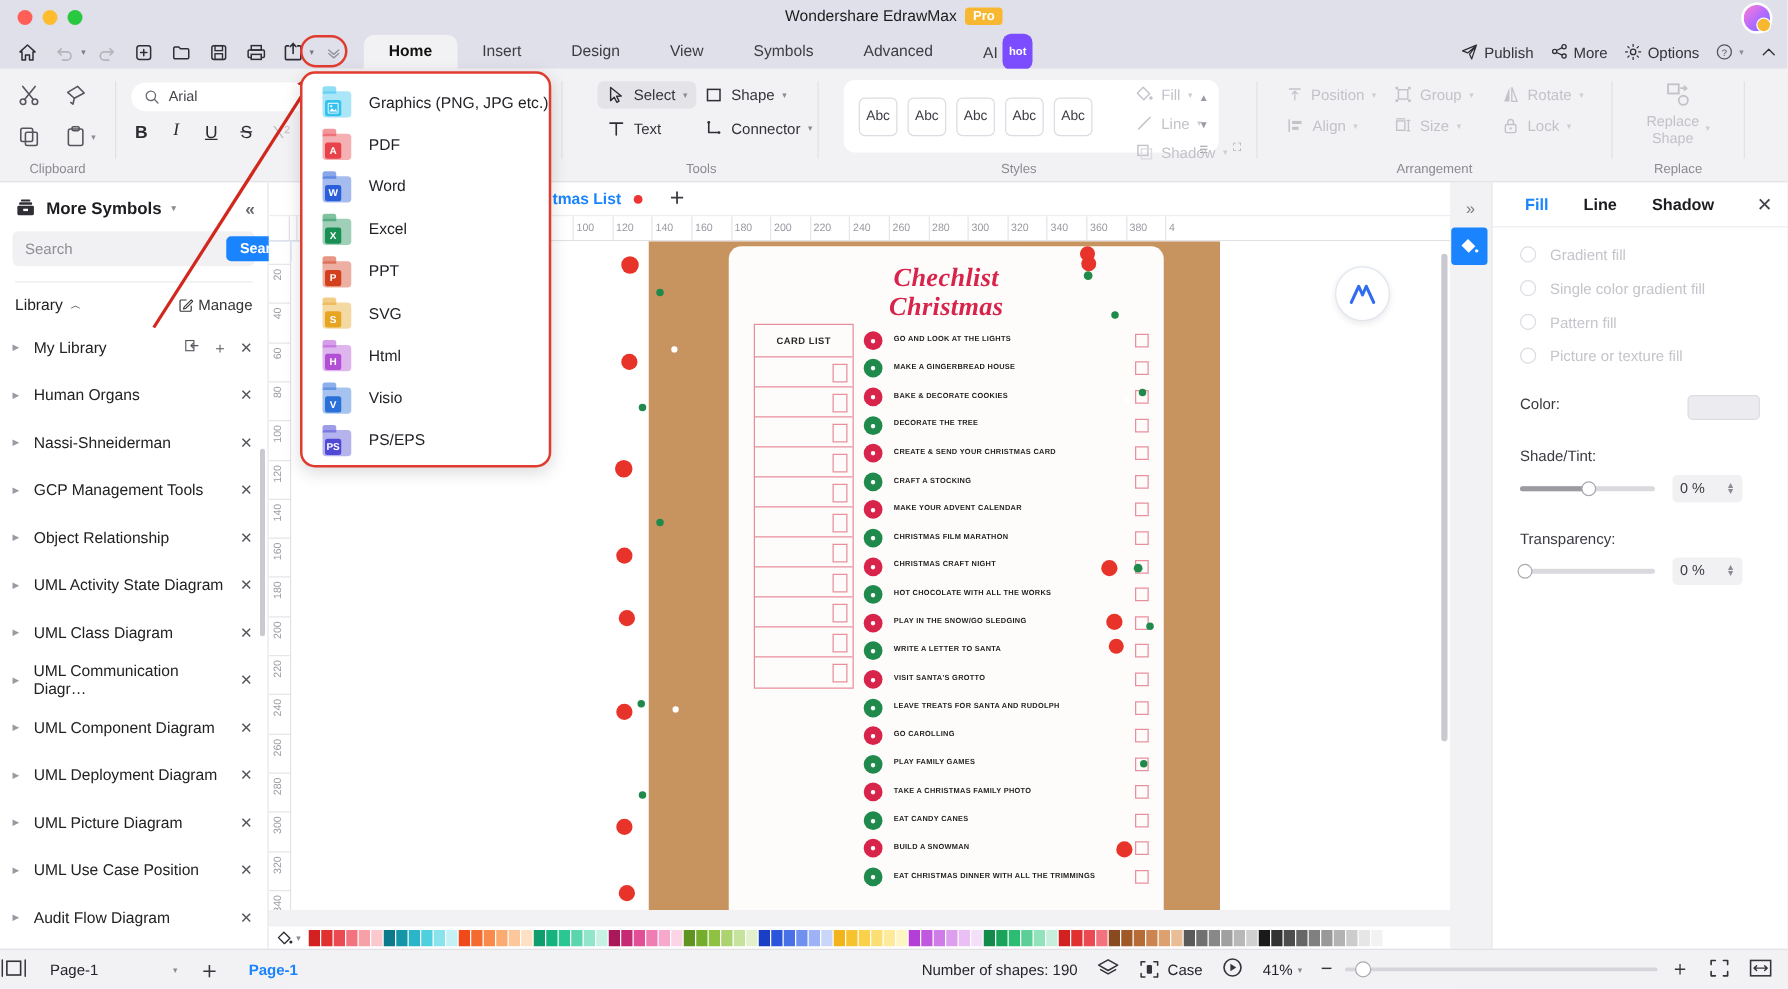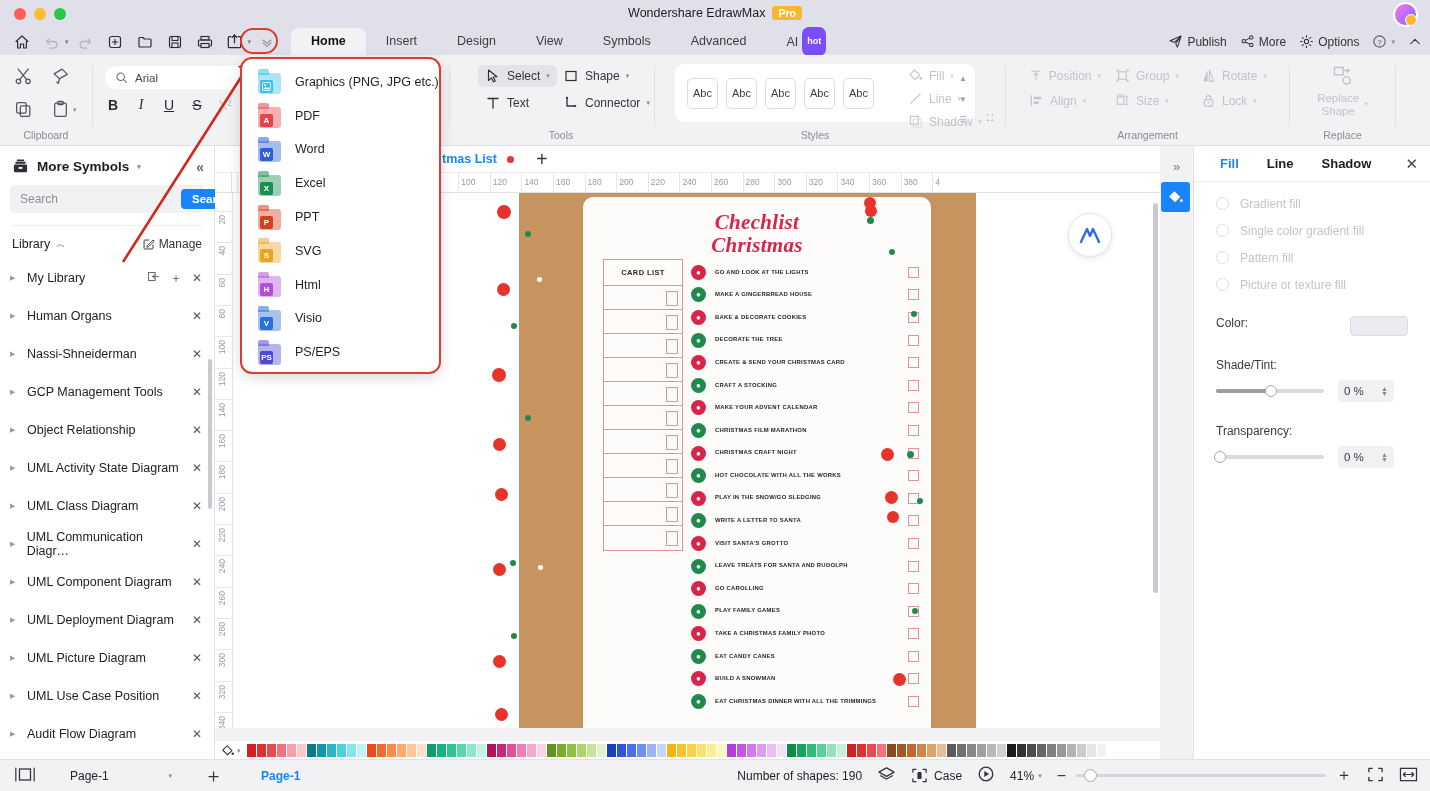--- a/index.html
+++ b/index.html
@@ -346,21 +346,21 @@
     border-top:1px solid #efeff2;
   }
   .pal-drop { display:flex; align-items:center; gap:2px; padding:0 6px 0 4px; color:#2b2b31; }
   .sw { width:9px; height:13px; margin-right:1px; flex:0 0 9px; }
 
   .statusbar {
     position:absolute; left:0; top:759px; width:1430px; height:32px;
     background:#f2f2f4; border-top:1px solid #e2e2e6;
     display:flex; align-items:center;
   }
-  .sb-left { display:flex; align-items:center; gap:16px; padding-left:14px; }
+  .sb-left { display:flex; align-items:center; gap:0; }
   .pagesel {
     display:flex; align-items:center; width:120px; font-size:12px;
     color:#24242a; padding-left:18px;
   }
   .pagesel .dd { margin-left:auto; }
   .sb-plus { font-size:19px; color:#35353c; font-weight:300; padding:0 16px; }
   .pagetag { font-size:12px; color:#1a84ff; font-weight:bold; margin-left:6px; }
   .sb-right {
     position:absolute; right:12px; display:flex; align-items:center; gap:15px;
     font-size:12px; color:#24242a;

